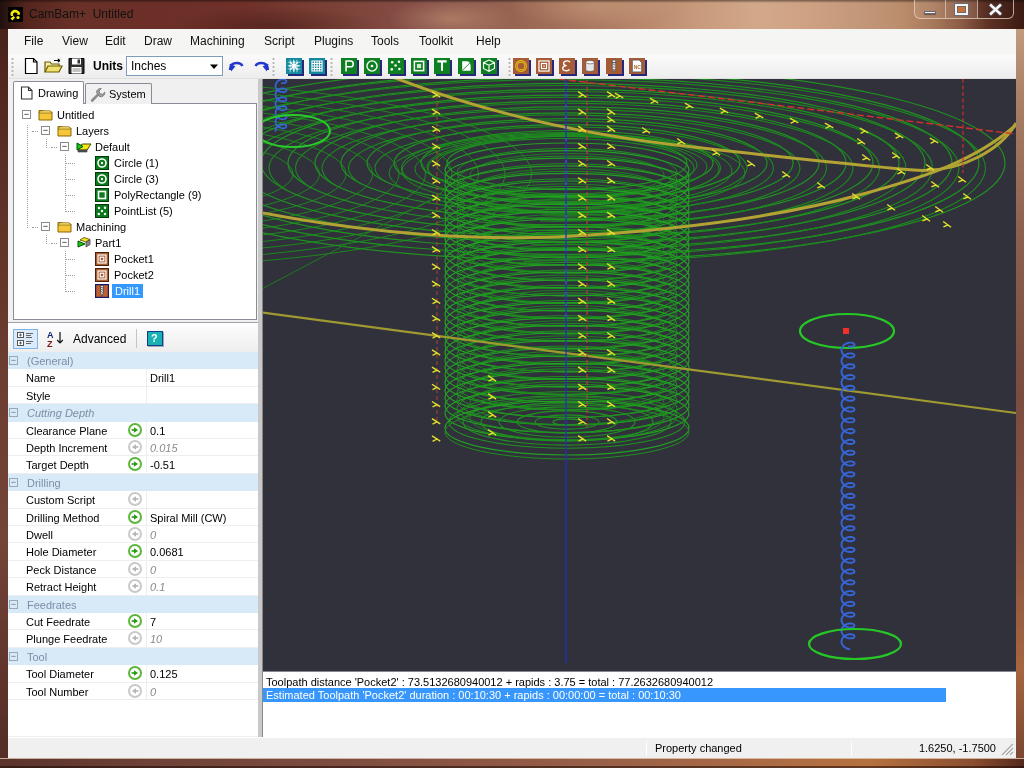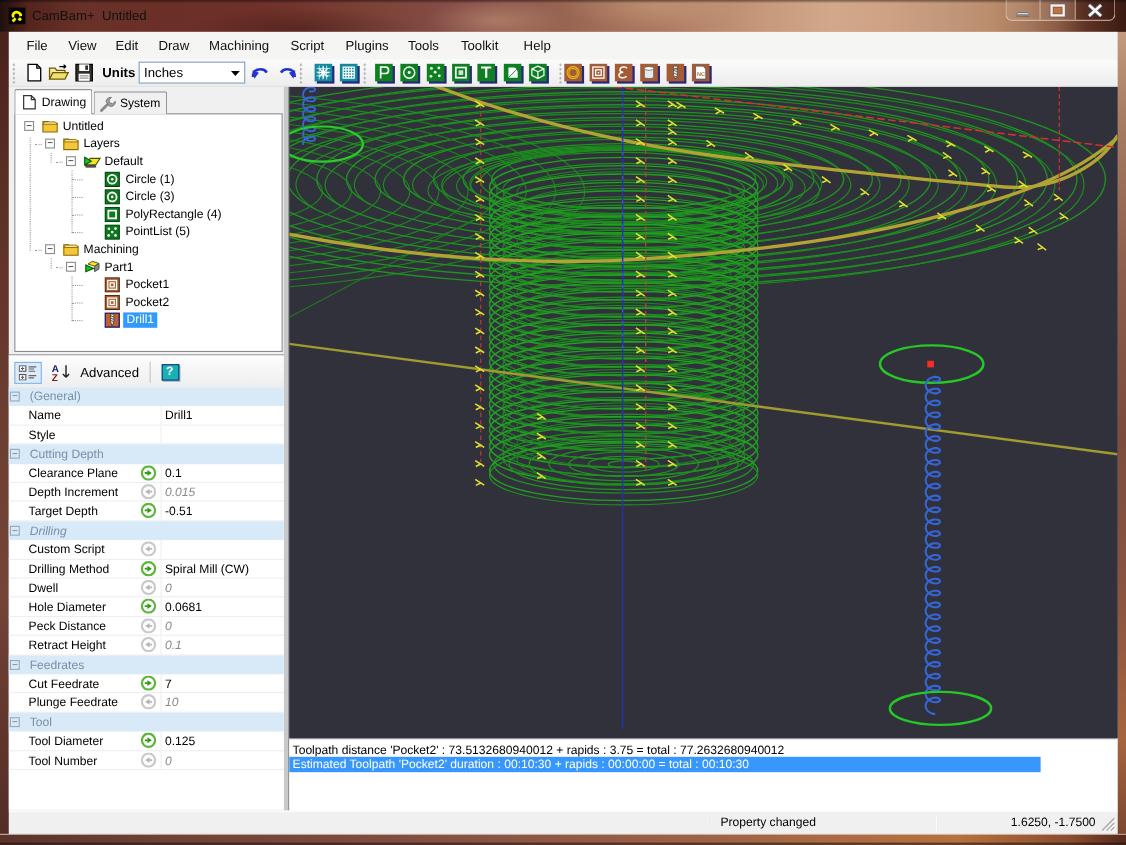--- a/index.html
+++ b/index.html
@@ -326,21 +326,21 @@
             <circle cx="7" cy="7" r="4" fill="none" stroke="#fff" stroke-width="1.6"></circle>
             <circle cx="7" cy="7" r="1.2" fill="#fff"></circle>
           </svg></span>
         <span class="tlabel" style="left:99px;">Circle (3)</span>
       </div>
     <div class="trow" style="left:0;top:82px;width:240px;">
         <span class="abs" style="left:80px;top:1px;"><svg width="14" height="14" viewBox="0 0 14 14">
             <rect x="0.5" y="0.5" width="13" height="13" fill="#0c7a1c" stroke="#003a08"></rect>
             <rect x="3.5" y="3.5" width="7" height="7" fill="none" stroke="#fff" stroke-width="1.6"></rect>
           </svg></span>
-        <span class="tlabel" style="left:99px;">PolyRectangle (4)</span>
+        <span class="tlabel" style="left:99px;">PolyRectangle (9)</span>
       </div>
     <div class="trow" style="left:0;top:98px;width:240px;">
         <span class="abs" style="left:80px;top:1px;"><svg width="14" height="14" viewBox="0 0 14 14">
             <rect x="0.5" y="0.5" width="13" height="13" fill="#0c7a1c" stroke="#003a08"></rect>
             <g fill="#fff">
               <circle cx="4" cy="4" r="1.2"></circle>
               <circle cx="10" cy="3.8" r="1.2"></circle>
               <circle cx="7" cy="7" r="1.2"></circle>
               <circle cx="3.8" cy="10" r="1.2"></circle>
               <circle cx="10" cy="10" r="1.2"></circle>
@@ -419,21 +419,21 @@
         <span class="plabel">Name</span>
         <span class="pvalue">Drill1</span>
       </div>
     <div class="prow pline" style="top:35px;height:17px;">
         <div class="pdiv"></div>
         <span class="plabel">Style</span>
         <span class="pvalue"></span>
       </div>
     <div class="prow pcat" style="top:52px;height:18px;">
         <span class="ebox" style="left:1px;top:4px;background:#d8e9f8;border-color:#98a8b8;color:#607080;">−</span>
-        <span class="abs" style="left:19px;top:3px;">Cutting Depth</span>
+        <span class="abs" style="left:19px;top:3px;font-style:italic;">Cutting Depth</span>
       </div>
     <div class="prow pline" style="top:70px;height:17px;">
         <div class="pdiv"></div>
         <span class="plabel">Clearance Plane</span>
         <span class="abs" style="left:120px;top:1px;"><svg width="14" height="14" viewBox="0 0 14 14">
             <circle cx="7" cy="7" r="6" fill="#fff" stroke="#5cb63c" stroke-width="2"></circle>
             <path d="M3.6 7 H6.2" stroke="#2a9a10" stroke-width="1.6"></path>
             <path d="M6 4.3 L10 7 L6 9.7 z" fill="#2a9a10"></path>
           </svg></span>
         <span class="pvalue">0.1</span>
@@ -453,21 +453,21 @@
         <span class="plabel">Target Depth</span>
         <span class="abs" style="left:120px;top:1px;"><svg width="14" height="14" viewBox="0 0 14 14">
             <circle cx="7" cy="7" r="6" fill="#fff" stroke="#5cb63c" stroke-width="2"></circle>
             <path d="M3.6 7 H6.2" stroke="#2a9a10" stroke-width="1.6"></path>
             <path d="M6 4.3 L10 7 L6 9.7 z" fill="#2a9a10"></path>
           </svg></span>
         <span class="pvalue">-0.51</span>
       </div>
     <div class="prow pcat" style="top:122px;height:17px;">
         <span class="ebox" style="left:1px;top:4px;background:#d8e9f8;border-color:#98a8b8;color:#607080;">−</span>
-        <span class="abs" style="left:19px;top:3px;font-style:italic;">Drilling</span>
+        <span class="abs" style="left:19px;top:3px;">Drilling</span>
       </div>
     <div class="prow pline" style="top:139px;height:18px;">
         <div class="pdiv"></div>
         <span class="plabel">Custom Script</span>
         <span class="abs" style="left:120px;top:1px;"><svg width="14" height="14" viewBox="0 0 14 14">
             <circle cx="7" cy="7" r="6" fill="#fff" stroke="#c9c9c9" stroke-width="2"></circle>
             <path d="M7.8 7 H10.4" stroke="#b5b5b5" stroke-width="1.6"></path>
             <path d="M8 4.3 L4 7 L8 9.7 z" fill="#b5b5b5"></path>
           </svg></span>
         <span class="pvalue"></span>

